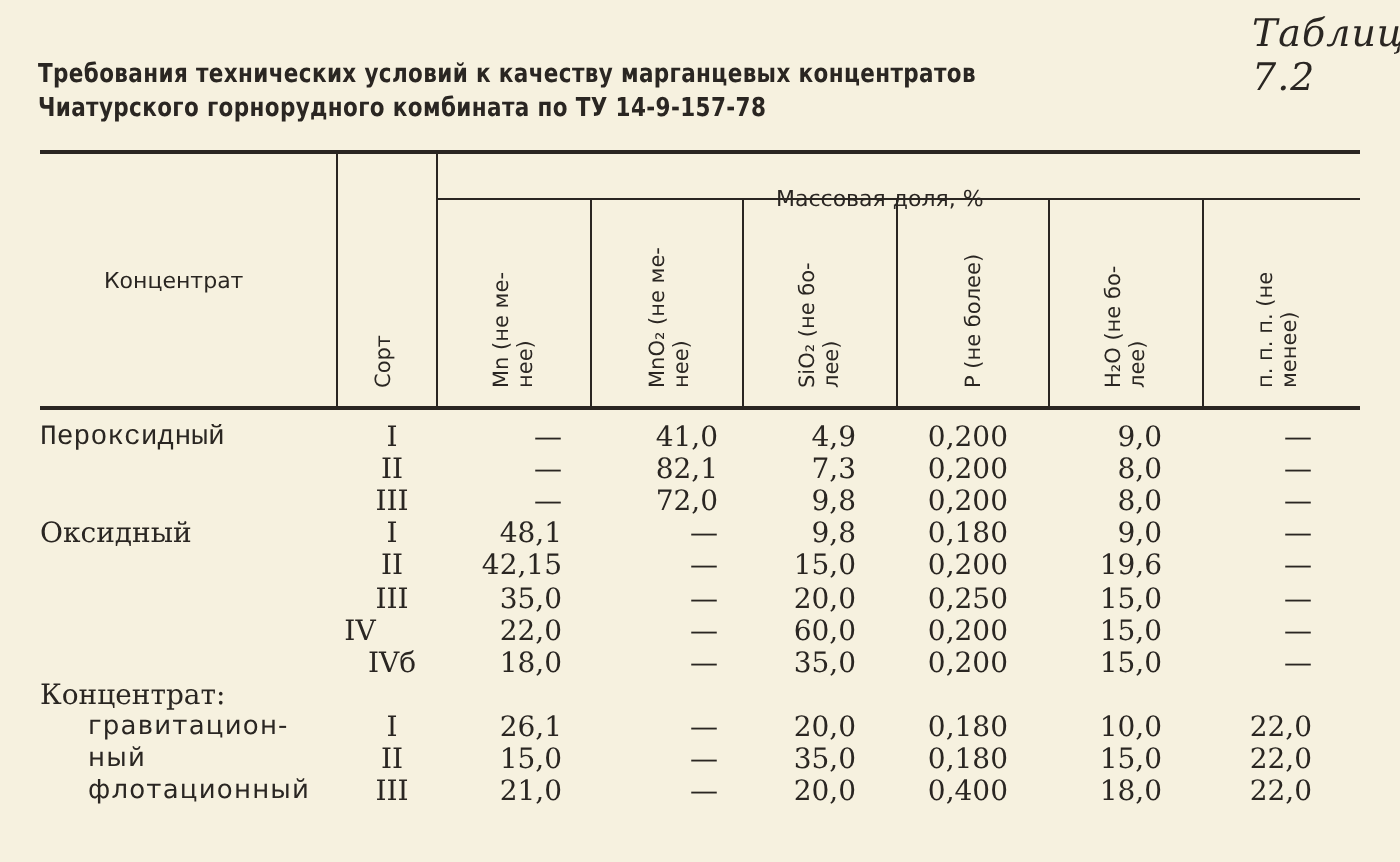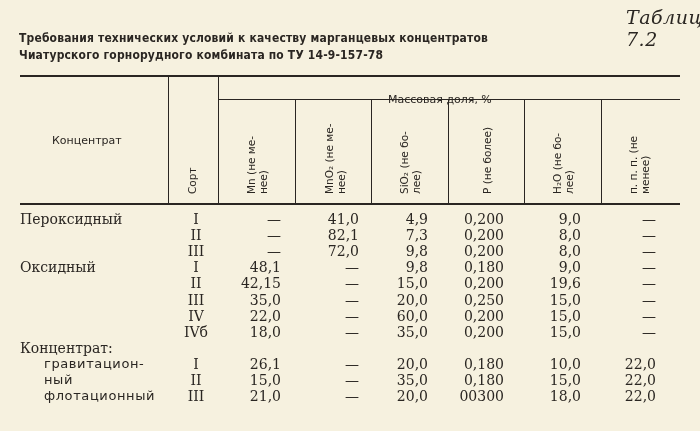--- a/index.html
+++ b/index.html
@@ -81,21 +81,21 @@
   <div>H₂O (не бо-</div>
     <div>лее)</div>
 </div>
 <div class="vert" style="left:627px; top:194px;">
   <div>п. п. п. (не</div>
     <div>менее)</div>
 </div>
 
 <div id="rows">
     <div>
-      <div class="cell" style="left: 20px; top: 211px;">Пероксидный</div>
+      <div class="cell" style="left: 20px; top: 211px; font-family: Liberation Mono, monospace;">Пероксидный</div>
       <div class="cell c" style="left: 176px; width: 40px; top: 211px;">I</div>
       <div class="cell r" style="left: 219px; width: 62px; top: 211px;">—</div>
       <div class="cell r" style="left: 296px; width: 63px; top: 211px;">41,0</div>
       <div class="cell r" style="left: 372px; width: 56px; top: 211px;">4,9</div>
       <div class="cell r" style="left: 448px; width: 56px; top: 211px;">0,200</div>
       <div class="cell r" style="left: 525px; width: 56px; top: 211px;">9,0</div>
       <div class="cell r" style="left: 602px; width: 54px; top: 211px;">—</div>
     </div>
     <div>
       <div class="cell" style="left: 20px; top: 227.1px;"></div>
@@ -142,21 +142,21 @@
       <div class="cell c" style="left: 176px; width: 40px; top: 291.5px;">III</div>
       <div class="cell r" style="left: 219px; width: 62px; top: 291.5px;">35,0</div>
       <div class="cell r" style="left: 296px; width: 63px; top: 291.5px;">—</div>
       <div class="cell r" style="left: 372px; width: 56px; top: 291.5px;">20,0</div>
       <div class="cell r" style="left: 448px; width: 56px; top: 291.5px;">0,250</div>
       <div class="cell r" style="left: 525px; width: 56px; top: 291.5px;">15,0</div>
       <div class="cell r" style="left: 602px; width: 54px; top: 291.5px;">—</div>
     </div>
     <div>
       <div class="cell" style="left: 20px; top: 307.6px;"></div>
-      <div class="cell c" style="left: 176px; width: 40px; top: 307.6px; text-align: center;">IV</div>
+      <div class="cell c" style="left: 160px; width: 40px; top: 307.6px; text-align: center;">IV</div>
       <div class="cell r" style="left: 219px; width: 62px; top: 307.6px;">22,0</div>
       <div class="cell r" style="left: 296px; width: 63px; top: 307.6px;">—</div>
       <div class="cell r" style="left: 372px; width: 56px; top: 307.6px;">60,0</div>
       <div class="cell r" style="left: 448px; width: 56px; top: 307.6px;">0,200</div>
       <div class="cell r" style="left: 525px; width: 56px; top: 307.6px;">15,0</div>
       <div class="cell r" style="left: 602px; width: 54px; top: 307.6px;">—</div>
     </div>
     <div>
       <div class="cell" style="left: 20px; top: 323.7px;"></div>
       <div class="cell c" style="left: 176px; width: 40px; top: 323.7px;">IVб</div>
@@ -196,17 +196,17 @@
       <div class="cell r" style="left: 448px; width: 56px; top: 372px;">0,180</div>
       <div class="cell r" style="left: 525px; width: 56px; top: 372px;">15,0</div>
       <div class="cell r" style="left: 602px; width: 54px; top: 372px;">22,0</div>
     </div>
     <div>
       <div class="cell" style="left: 44px; top: 388.1px; font-family: &quot;DejaVu Sans&quot;, sans-serif; font-size: 13px; letter-spacing: 0.6px;">флотационный</div>
       <div class="cell c" style="left: 176px; width: 40px; top: 388.1px;">III</div>
       <div class="cell r" style="left: 219px; width: 62px; top: 388.1px;">21,0</div>
       <div class="cell r" style="left: 296px; width: 63px; top: 388.1px;">—</div>
       <div class="cell r" style="left: 372px; width: 56px; top: 388.1px;">20,0</div>
-      <div class="cell r" style="left: 448px; width: 56px; top: 388.1px;">00300</div>
+      <div class="cell r" style="left: 448px; width: 56px; top: 388.1px;">0,400</div>
       <div class="cell r" style="left: 525px; width: 56px; top: 388.1px;">18,0</div>
       <div class="cell r" style="left: 602px; width: 54px; top: 388.1px;">22,0</div>
     </div>
   </div>
 
 </body></html>

